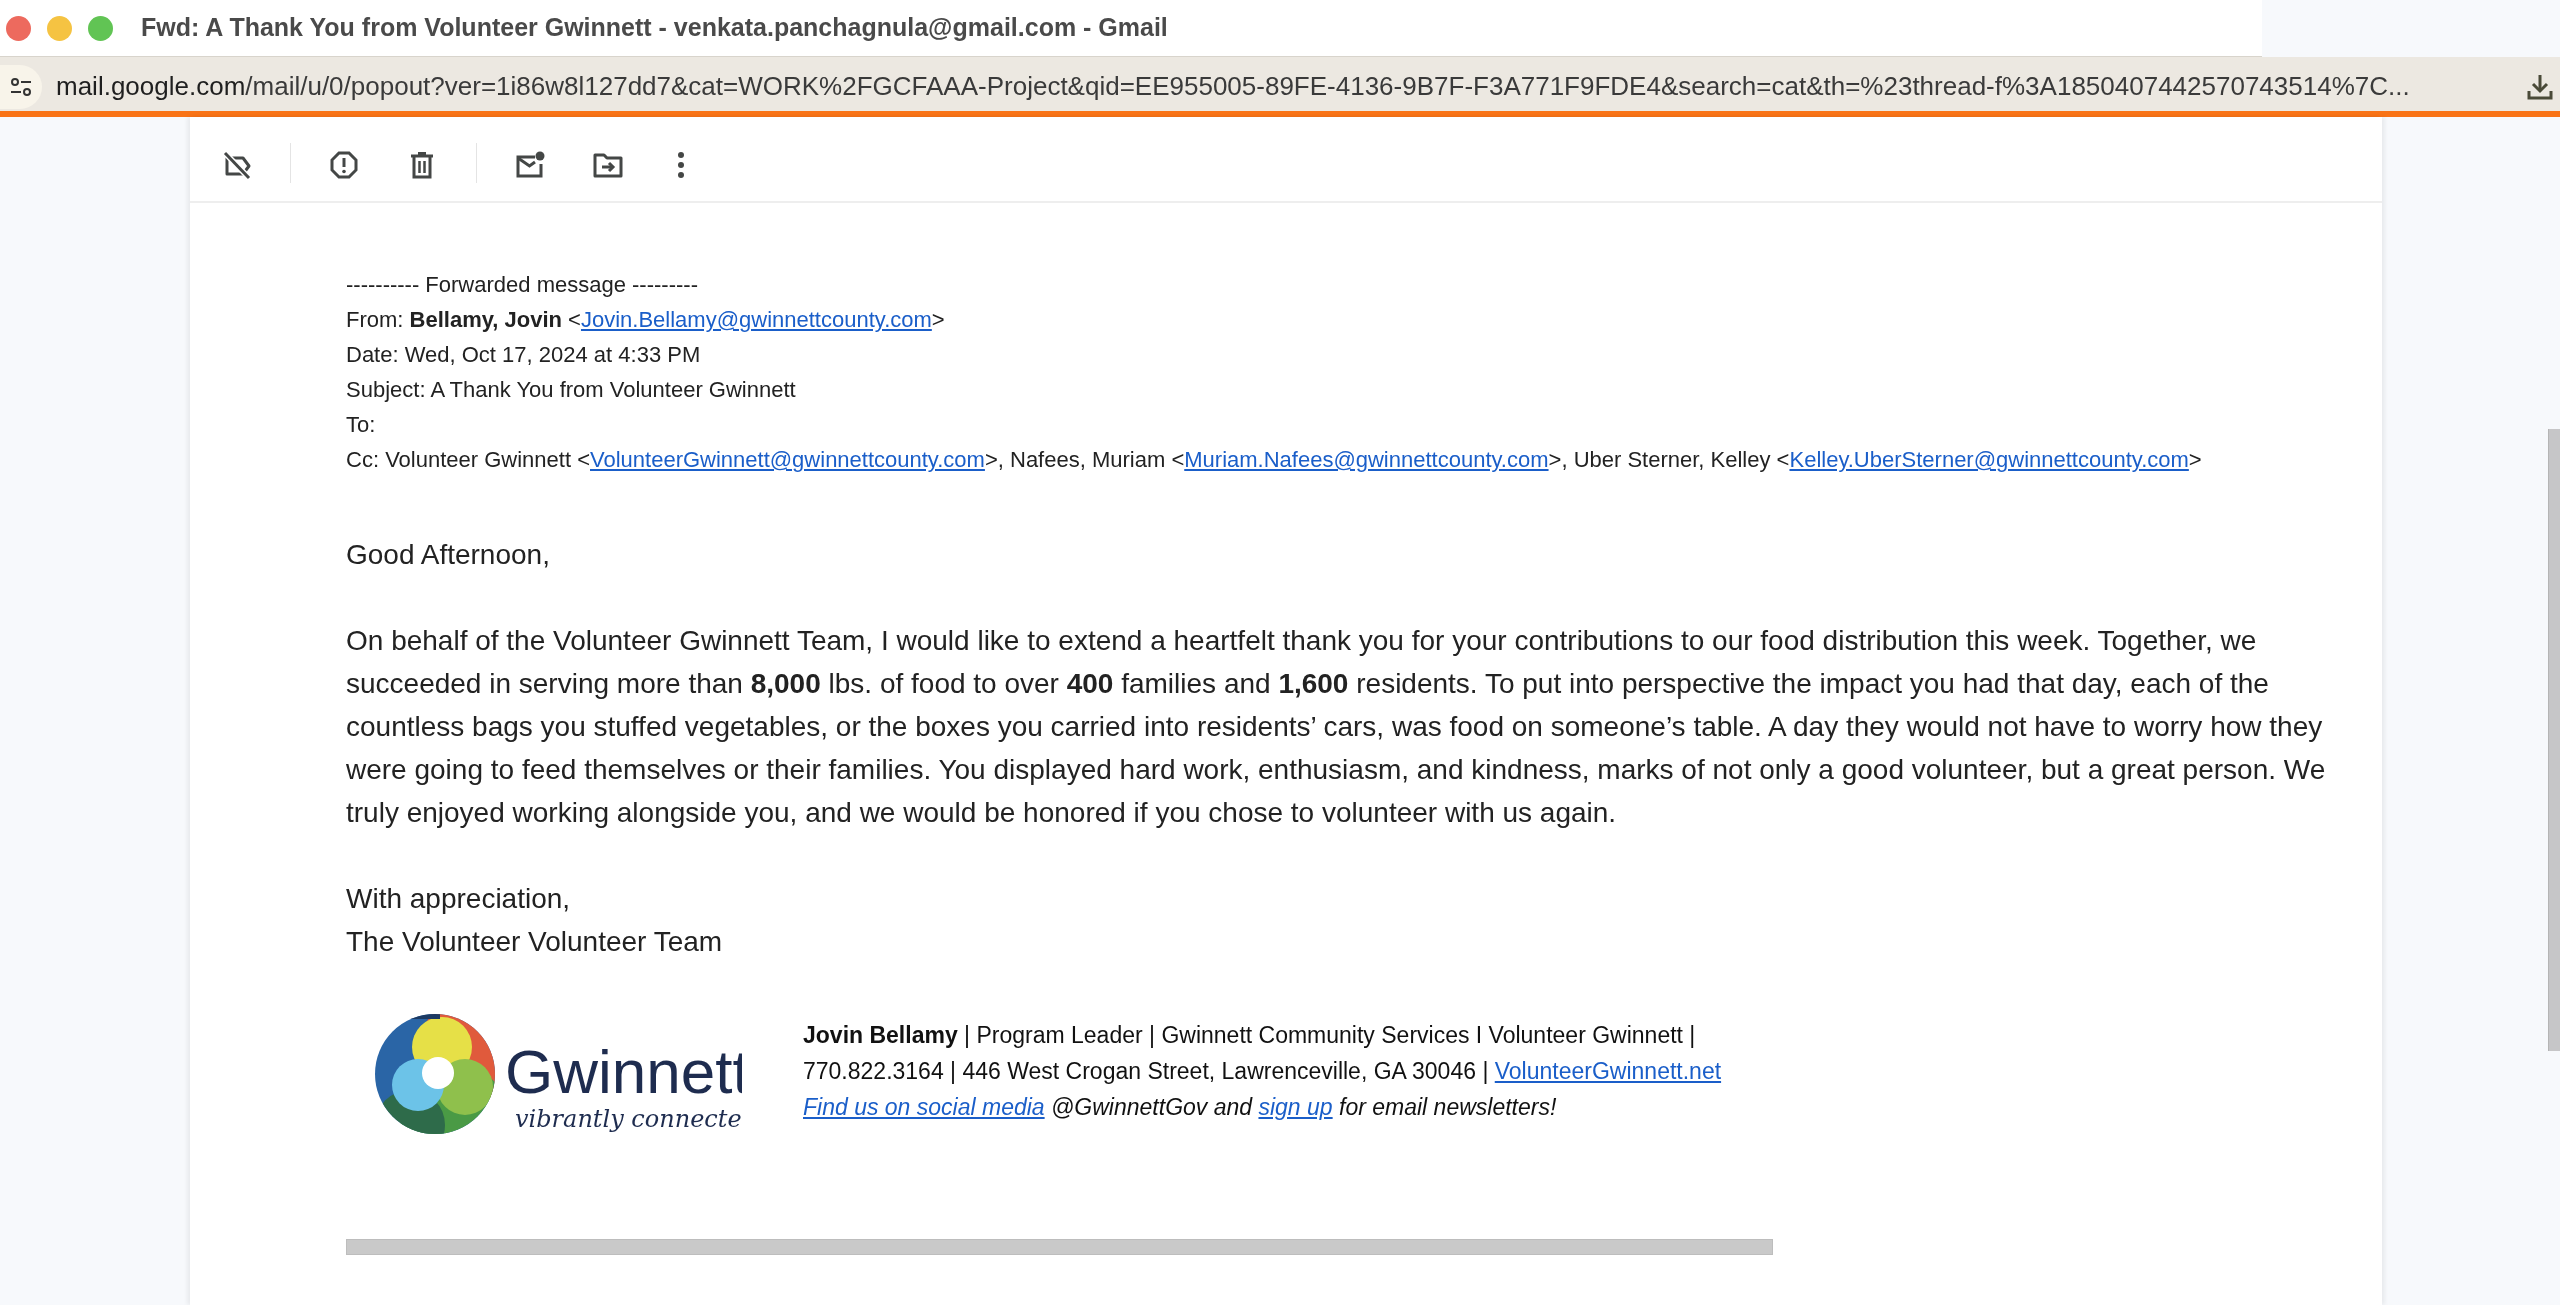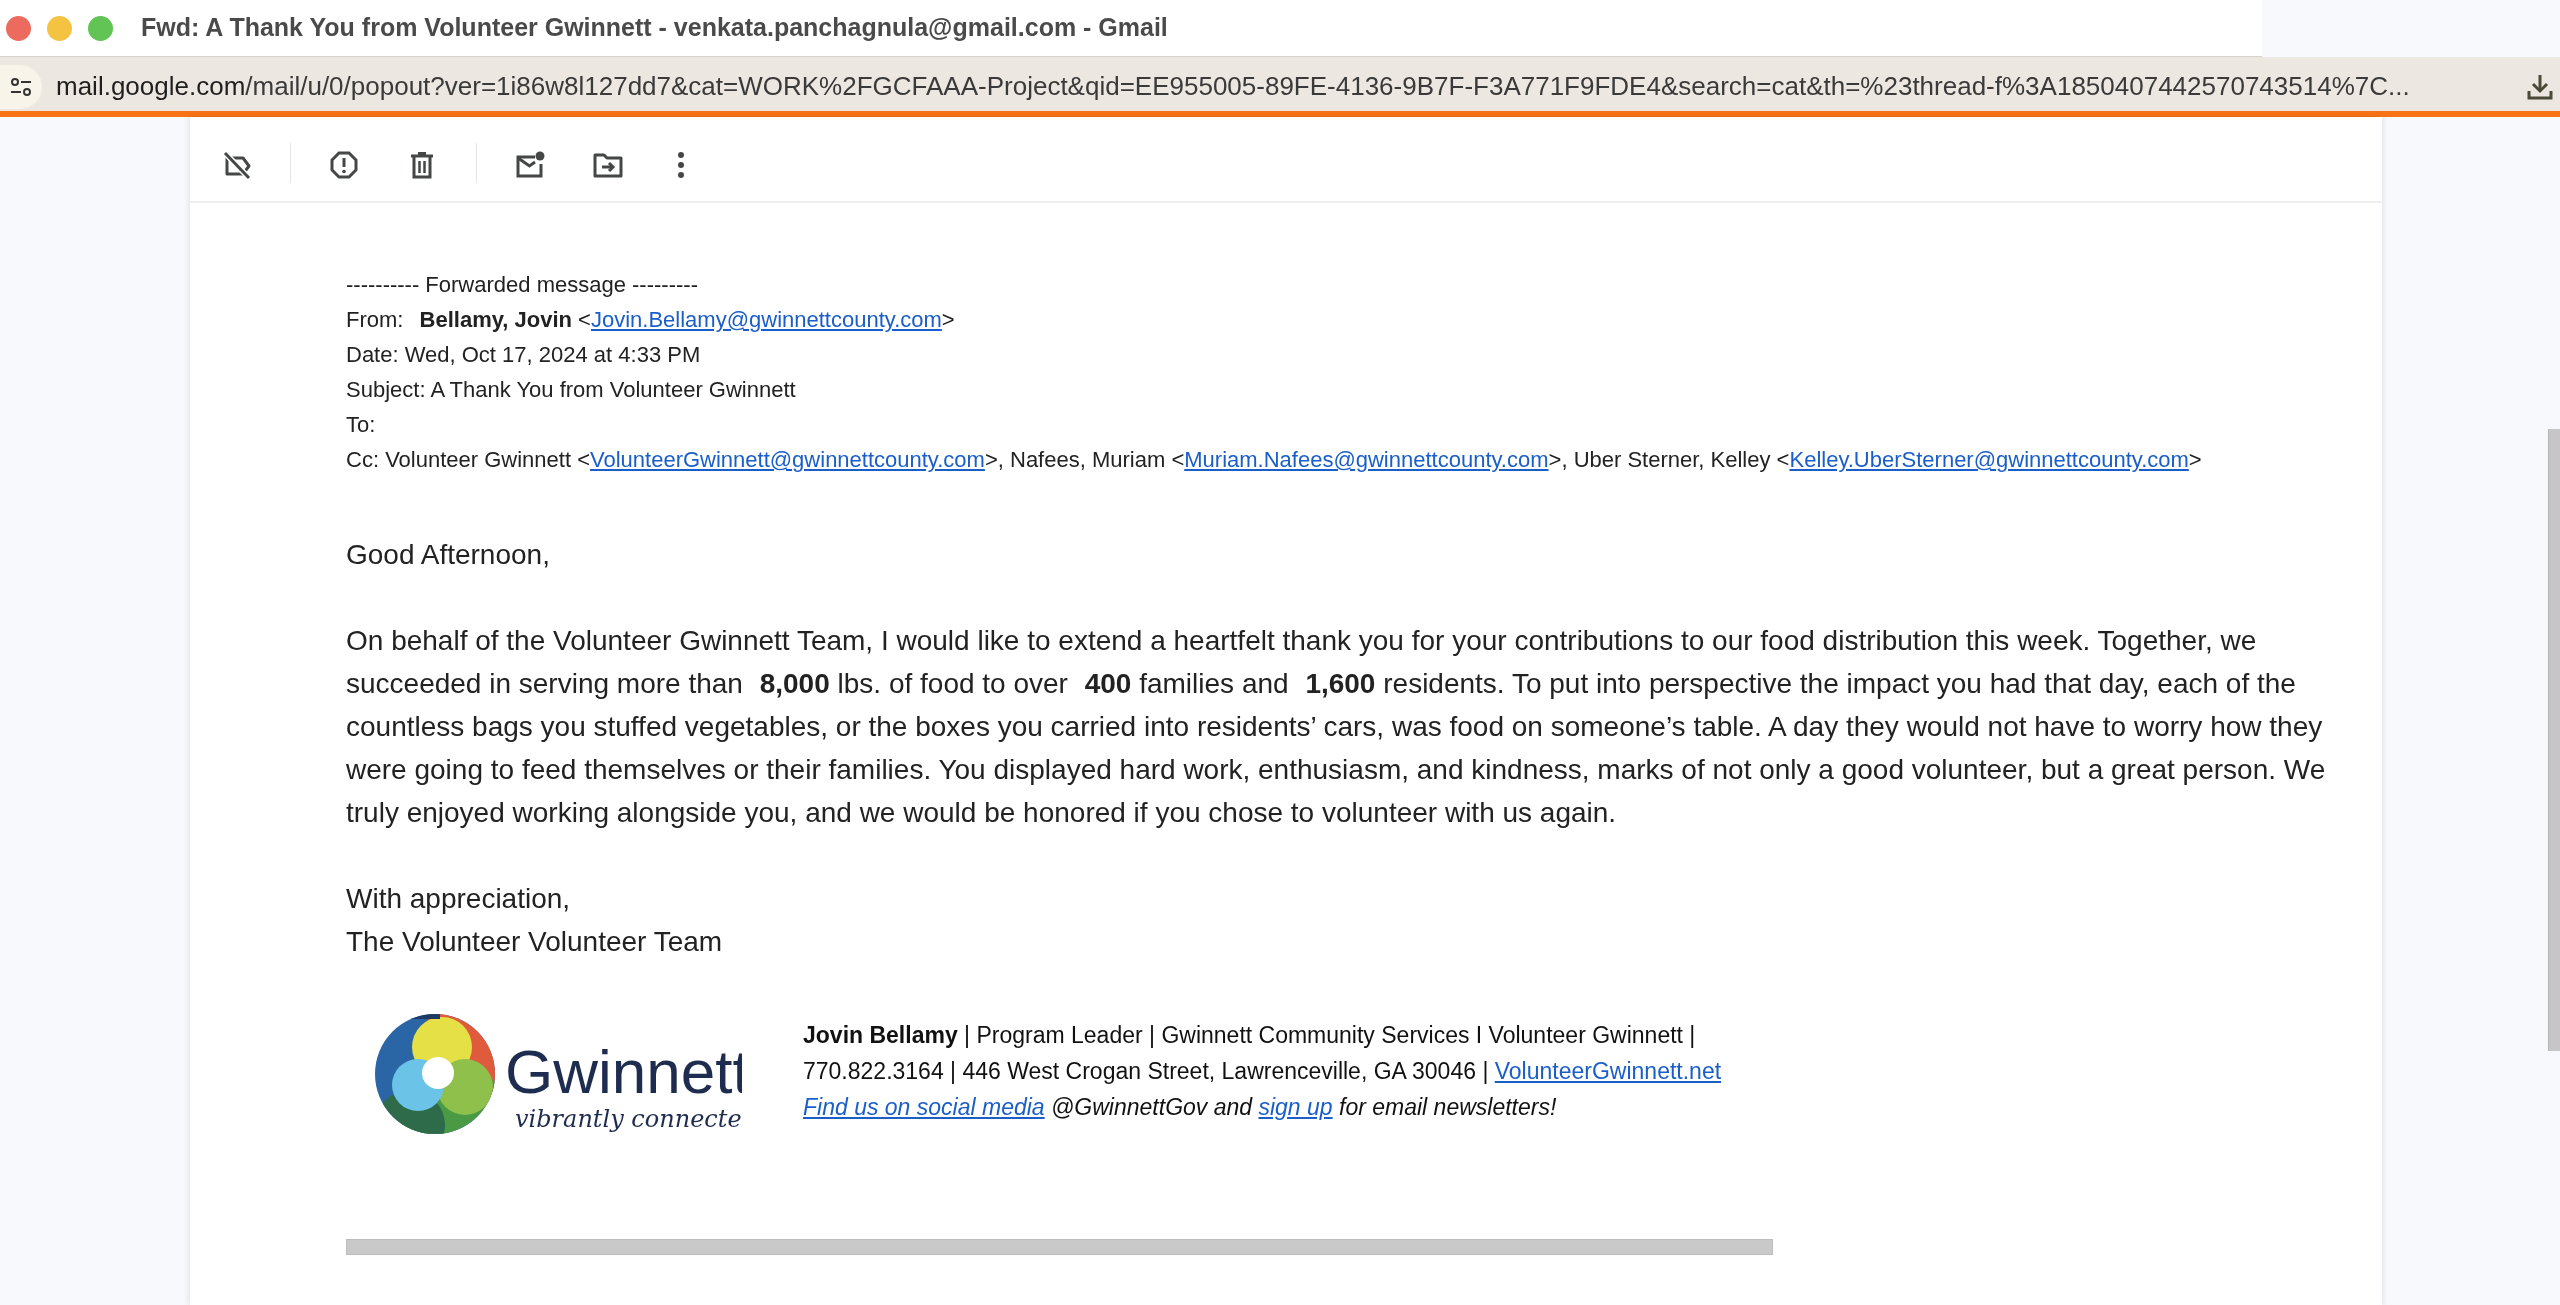--- a/index.html
+++ b/index.html
@@ -15,25 +15,25 @@
   .url { position: absolute; left: 56px; top: 14px; width: 2450px; font-size: 26px; color: #2b2b2b; white-space: nowrap; overflow: hidden; }
   .url .host { color: #1f1f1f; }
   .url .path { color: #3a3a3a; }
   .dl-btn { position: absolute; left: 2520px; top: 10px; width: 40px; height: 40px; display: flex; align-items: center; justify-content: center; }
   .card { position: absolute; left: 190px; top: 117px; width: 2192px; height: 1188px; background: #ffffff; box-shadow: -3px 0 4px rgba(0,0,0,0.06), 3px 0 4px rgba(0,0,0,0.06); }
   .toolbar { position: absolute; left: 0; top: 0; width: 100%; height: 86px; border-bottom: 2px solid #eeeeee; }
   .tb-icon { position: absolute; top: 26px; width: 44px; height: 44px; display: flex; align-items: center; justify-content: center; cursor: pointer; }
   .tb-div { position: absolute; top: 26px; width: 1px; height: 40px; background: #e4e4e4; }
   .msg { position: absolute; left: 156px; top: 150px; width: 1990px; color: #222222; }
   .hdr { font-size: 22px; line-height: 35px; white-space: nowrap; }
-  .hdr b { font-weight: bold; margin-left: 10px; }
+  .hdr b { font-weight: bold; }
   a.lnk { color: #1a5ec9; text-decoration: underline; }
   .greet { font-size: 28px; line-height: 43px; margin-top: 56px; }
   .para { font-size: 28px; line-height: 43px; margin-top: 43px; width: 1980px; }
-  .para b { font-weight: bold; margin-left: 9px; }
+  .para b { font-weight: bold; }
   .closing { font-size: 28px; line-height: 43px; margin-top: 43px; }
   .sig { position: absolute; left: 180px; top: 888px; width: 1700px; height: 140px; }
   .logo { position: absolute; left: 0; top: 0; width: 372px; height: 138px; }
   .sig-text { position: absolute; left: 433px; top: 12px; font-size: 23px; line-height: 36px; color: #111111; white-space: nowrap; }
   .sig-text i { font-style: italic; }
   .sep-bar { position: absolute; left: 156px; top: 1122px; width: 1427px; height: 16px; background: #c9c9c9; border: 1px solid #bdbdbd; }
   .scroll-track { position: absolute; left: 2546px; top: 117px; width: 14px; height: 1188px; background: #f7f9fc; }
   .scroll-thumb { position: absolute; left: 2548px; top: 429px; width: 12px; height: 622px; background: #c6c6c8; border-left: 1px solid #b5b5b5; }
 </style>
 </head>

